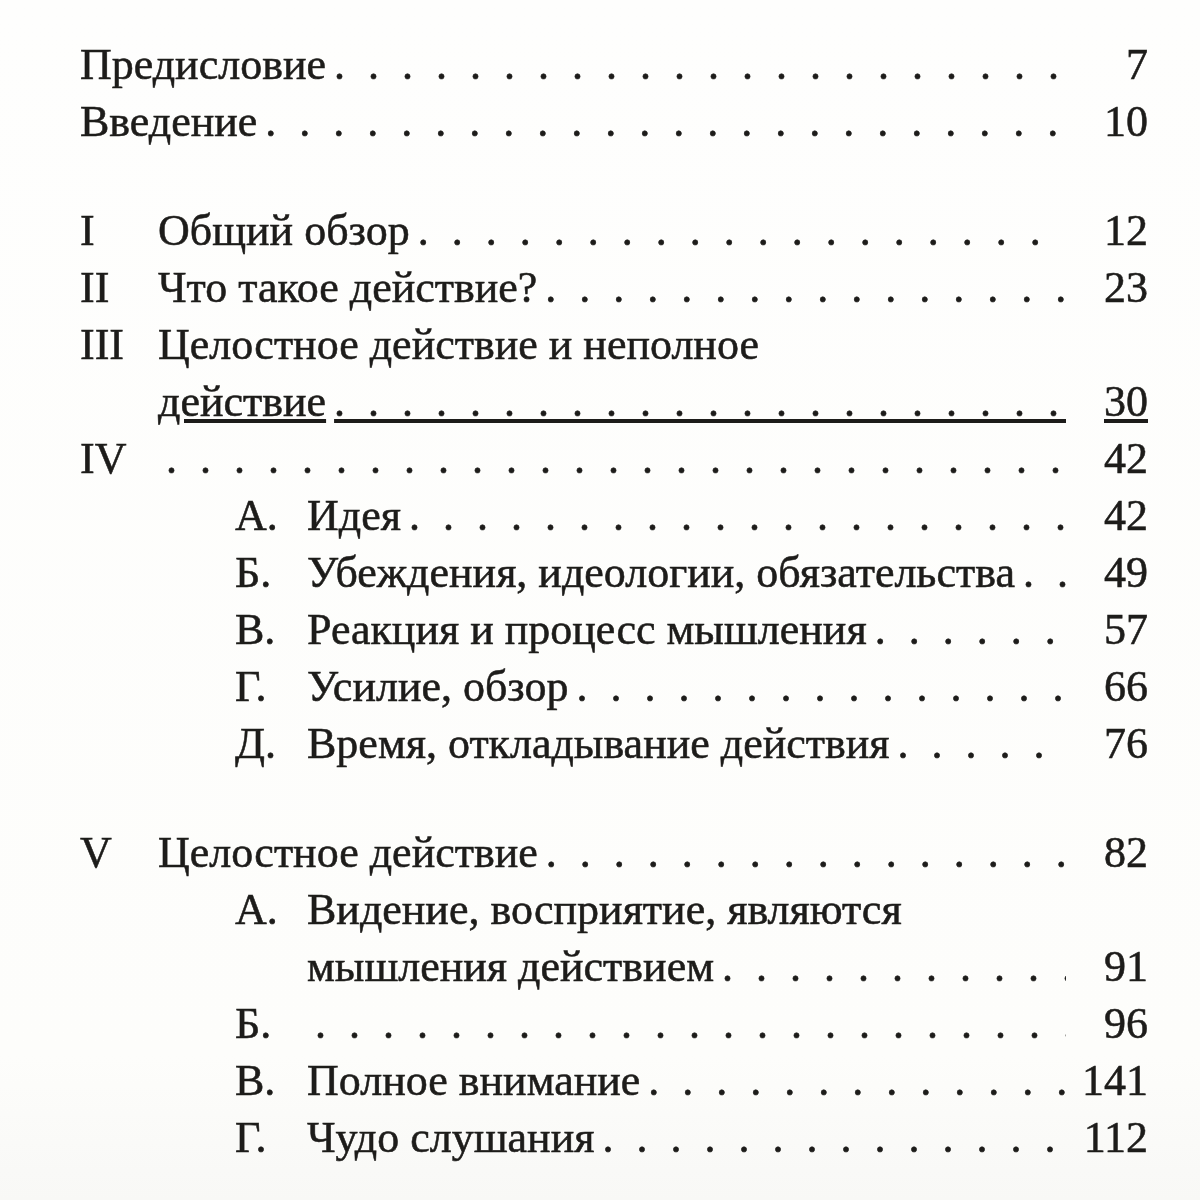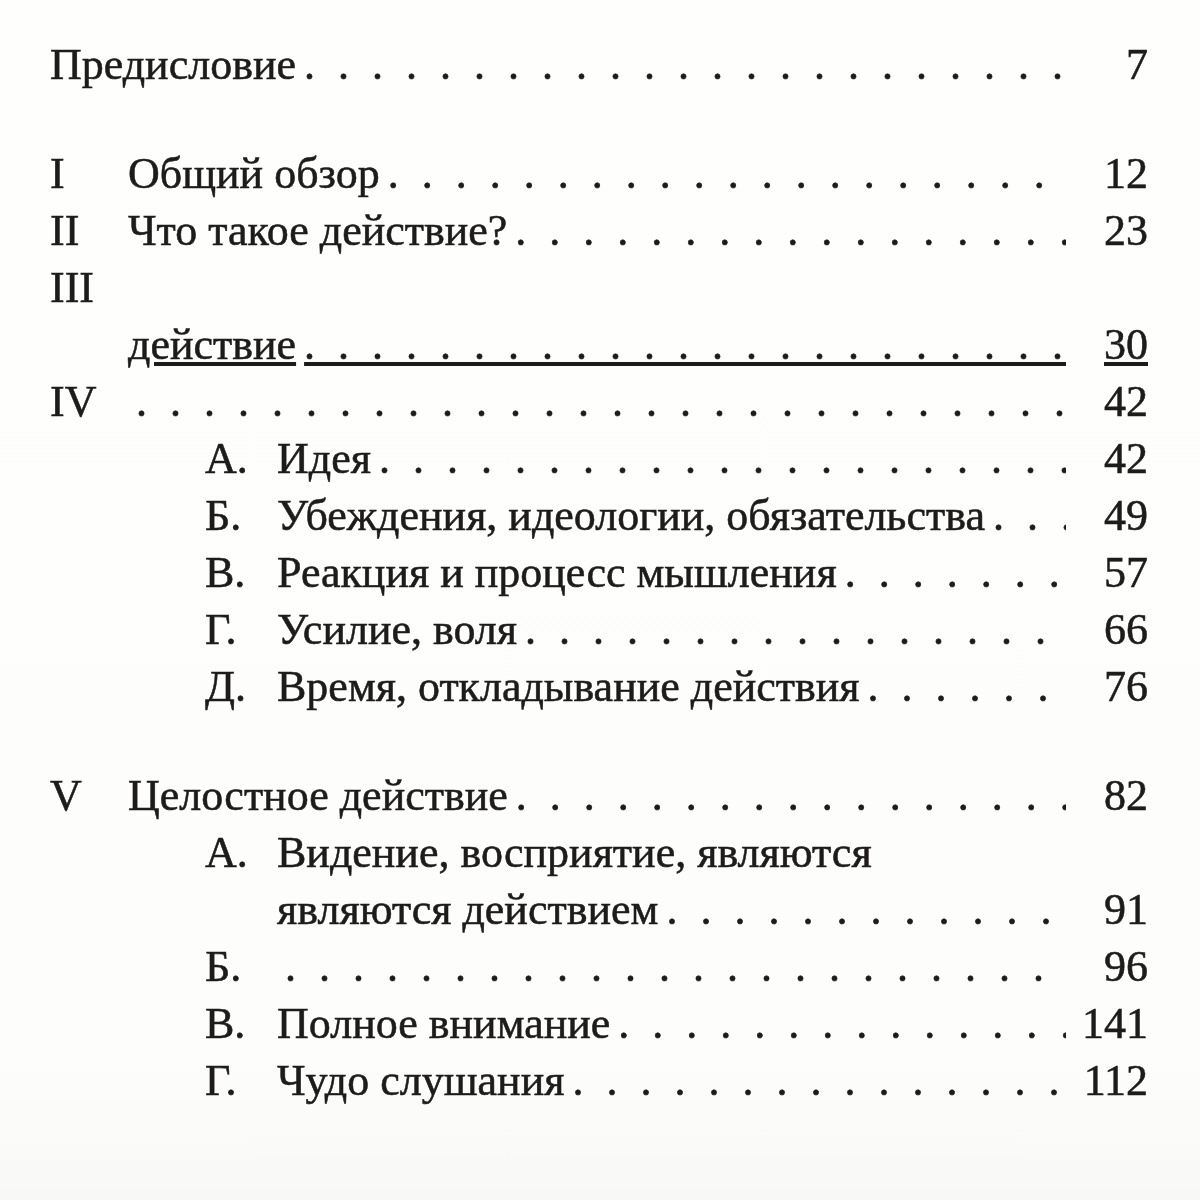--- a/index.html
+++ b/index.html
@@ -5,21 +5,21 @@
   html, body {
     margin: 0;
     padding: 0;
     background: #ffffff;
   }
   .sheet {
     position: relative;
     box-sizing: border-box;
     width: 1200px;
     height: 1200px;
-    padding: 36px 52px 0 50px;
+    padding: 36px 52px 0 80px;
     background: linear-gradient(180deg, #fefefd 0%, #fdfdfb 88%, #f8f8f6 100%);
     font-family: "Liberation Serif", "DejaVu Serif", serif;
     font-size: 44px;
     line-height: 57px;
     color: #1d1c1a;
     -webkit-text-stroke: 0.55px currentColor;
     overflow: hidden;
   }
   .row {
     display: flex;
@@ -76,39 +76,45 @@
 <body>
 
 <div class="sheet">
 
   <div class="row root">
     <span class="title">Предисловие</span>
     <span class="leader"></span>
     <span class="page">7</span>
   </div>
 
+  <div class="row root">
+    <span class="title">Введение</span>
+    <span class="leader"></span>
+    <span class="page">10</span>
+  </div>
 
   <div class="gap"></div>
 
   <div class="row chapter">
     <span class="num">I</span>
     <span class="title">Общий обзор</span>
     <span class="leader"></span>
     <span class="page">12</span>
   </div>
 
   <div class="row chapter">
     <span class="num">II</span>
     <span class="title">Что такое действие?</span>
     <span class="leader"></span>
     <span class="page">23</span>
   </div>
 
   <div class="row chapter">
     <span class="num">III</span>
+    <span class="title">Целостное действие и неполное</span>
   </div>
 
   <div class="row chapter-cont">
     <span class="title">действие</span>
     <span class="leader"></span>
     <span class="page">30</span>
   </div>
 
   <div class="row chapter">
     <span class="num">IV</span>
@@ -132,21 +138,21 @@
 
   <div class="row sub">
     <span class="num">В.</span>
     <span class="title">Реакция и процесс мышления</span>
     <span class="leader"></span>
     <span class="page">57</span>
   </div>
 
   <div class="row sub">
     <span class="num">Г.</span>
-    <span class="title">Усилие, воля</span>
+    <span class="title">Усилие, обзор</span>
     <span class="leader"></span>
     <span class="page">66</span>
   </div>
 
   <div class="row sub">
     <span class="num">Д.</span>
     <span class="title">Время, откладывание действия</span>
     <span class="leader"></span>
     <span class="page">76</span>
   </div>
@@ -159,21 +165,21 @@
     <span class="leader"></span>
     <span class="page">82</span>
   </div>
 
   <div class="row sub">
     <span class="num">А.</span>
     <span class="title">Видение, восприятие, являются</span>
   </div>
 
   <div class="row sub-cont">
-    <span class="title">являются действием</span>
+    <span class="title">мышления действием</span>
     <span class="leader"></span>
     <span class="page">91</span>
   </div>
 
   <div class="row sub">
     <span class="num">Б.</span>
     <span class="leader"></span>
     <span class="page">96</span>
   </div>
 

